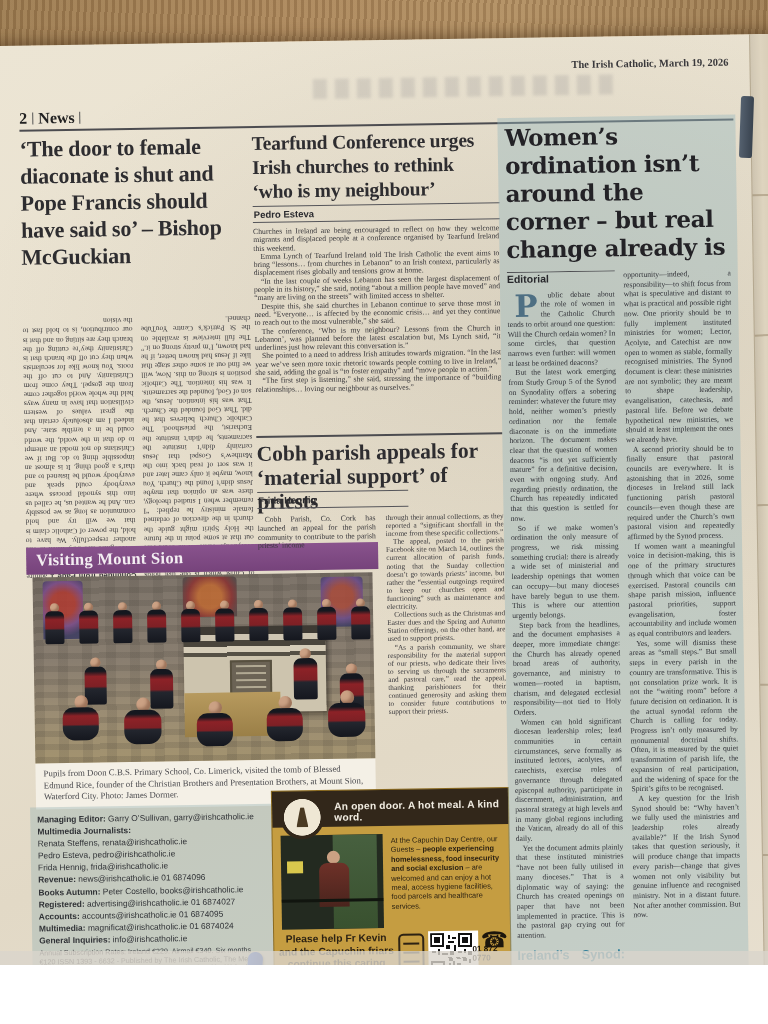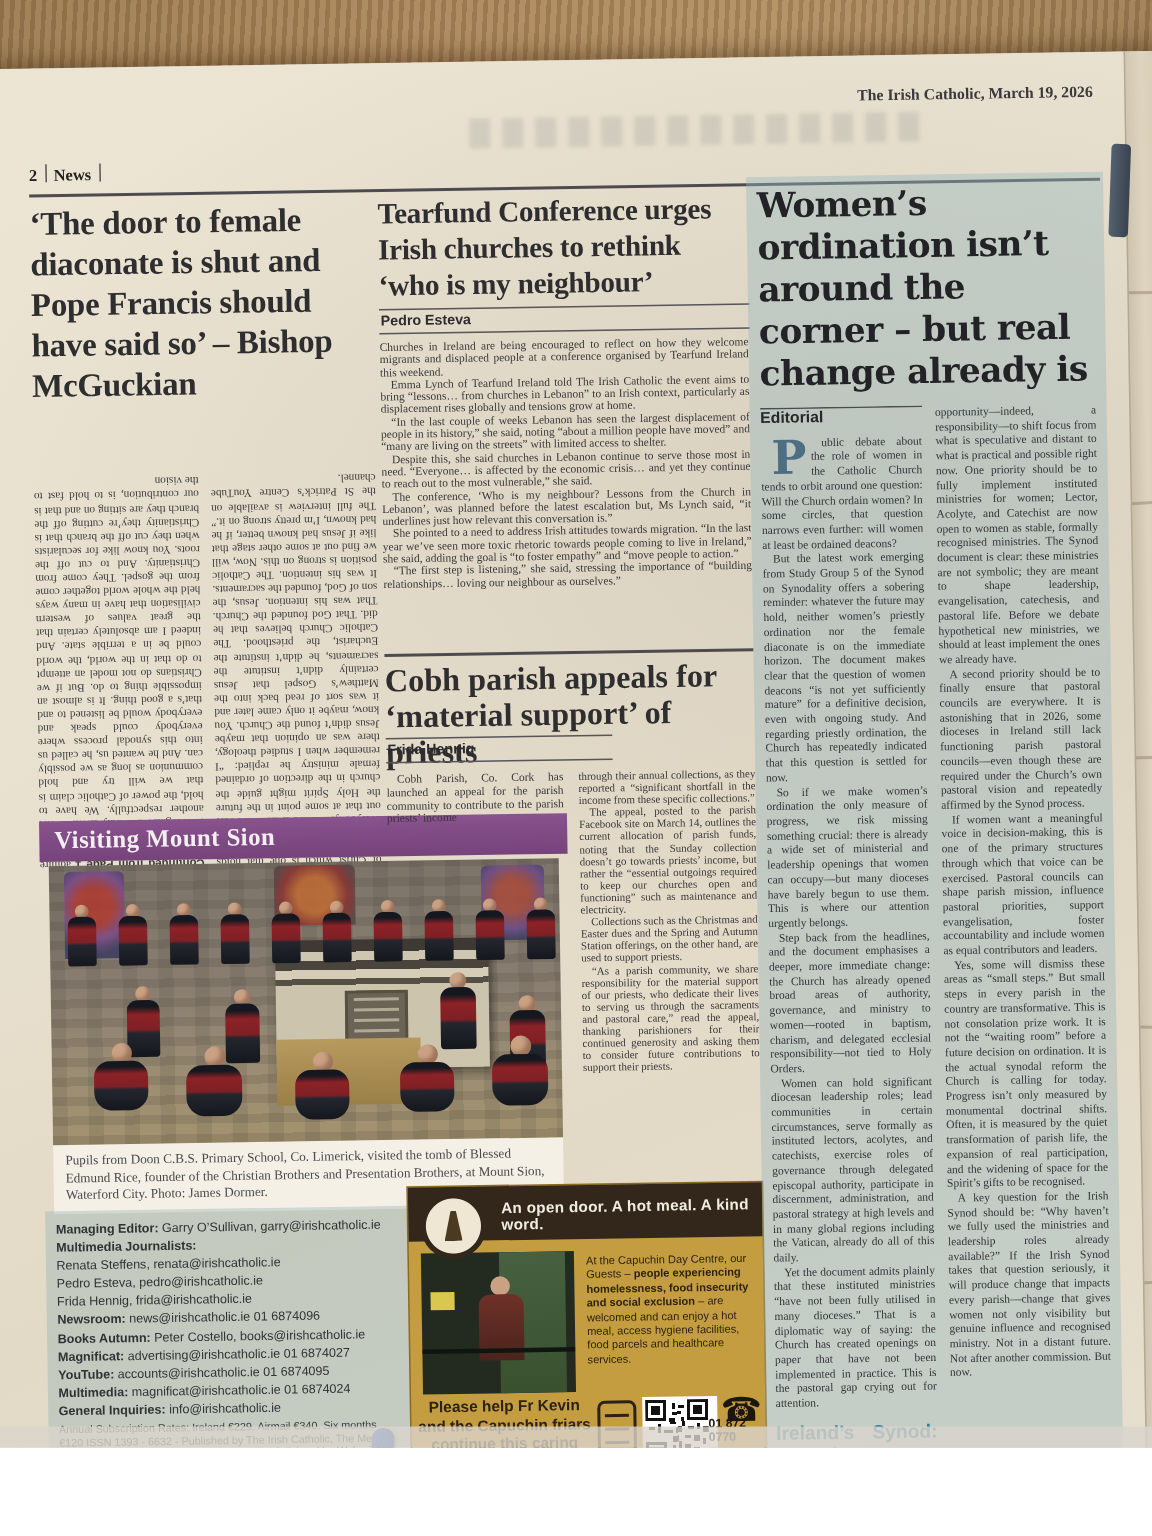--- a/index.html
+++ b/index.html
@@ -16,21 +16,21 @@
     box-shadow:0 -4px 14px rgba(60,40,20,.45)}
   #foldedge{position:absolute;right:0;top:0;bottom:0;width:26px;
     background:linear-gradient(90deg,rgba(140,125,100,.25),#ded4bf 40%,#d4c9b2);
     border-left:1px solid rgba(120,105,80,.35)}
   #foldedge i{position:absolute;left:0;width:100%;height:2px;background:rgba(120,100,70,.35);display:block}
   #content{position:absolute;left:12px;top:10px;width:768px;height:1000px}
   .ni{font-family:"Liberation Sans",sans-serif}
   .abs{position:absolute}
   
   #dateline{left:420px;top:12px;width:316px;text-align:right;font-size:10.5px;color:#3a393c;font-weight:bold}
-  #newshead{left:26px;top:54px;font-size:11px;font-weight:bold;color:#222}
+  #newshead{left:26px;top:54px;font-size:16px;font-weight:bold;color:#222}
   #newshead .bar{display:inline-block;width:1px;height:12px;background:#555;margin:0 5px;vertical-align:-1px}
   #toprule{left:26px;top:74px;width:714px;height:2px;background:#4c4c50}
   
   #h1a{left:26px;top:80px;width:230px;font-size:22px;line-height:27px;font-weight:bold;letter-spacing:-.2px}
   #flip{left:26px;top:196px;width:228px;height:330px;transform:rotate(180deg);overflow:hidden;
     display:flex;gap:8px;color:#3b3a3e}
   #flip .fc{width:110px;font-size:7.5px;line-height:9.1px;text-align:justify}
   #flip .cont{font-weight:bold;font-family:"Liberation Sans",sans-serif;font-size:7.6px}
   
   #photobox{left:26px;top:492px;width:352px}
@@ -252,24 +252,24 @@
         <div id="pb-cap">Pupils from Doon C.B.S. Primary School, Co. Limerick, visited the tomb of Blessed Edmund Rice, founder of the Christian Brothers and Presentation Brothers, at Mount Sion, Waterford City. Photo: James Dormer.</div>
       </div>
 
       <div class="abs ni" id="staffbox">
         <div id="staff-lines">
             <div><b>Managing Editor:</b> Garry O’Sullivan, garry@irishcatholic.ie</div>
             <div><b>Multimedia Journalists:</b></div>
             <div>Renata Steffens, renata@irishcatholic.ie</div>
             <div>Pedro Esteva, pedro@irishcatholic.ie</div>
             <div>Frida Hennig, frida@irishcatholic.ie</div>
-            <div><b>Newsroom:</b> news@irishcatholic.ie 01 6874096</div>
+            <div><b>Revenue:</b> news@irishcatholic.ie 01 6874096</div>
             <div><b>Books Autumn:</b> Peter Costello, books@irishcatholic.ie</div>
-            <div><b>Magnificat:</b> advertising@irishcatholic.ie 01 6874027</div>
-            <div><b>YouTube:</b> accounts@irishcatholic.ie 01 6874095</div>
+            <div><b>Registered:</b> advertising@irishcatholic.ie 01 6874027</div>
+            <div><b>Accounts:</b> accounts@irishcatholic.ie 01 6874095</div>
             <div><b>Multimedia:</b> magnificat@irishcatholic.ie 01 6874024</div>
             <div><b>General Inquiries:</b> info@irishcatholic.ie</div>
           </div>
         <div id="staff-fine">Annual Subscription Rates: Ireland €229. Airmail €340. Six months €120 ISSN 1393 - 6632 - Published by The Irish Catholic, The Mews, 37 Leeson Place, Dublin 2, D02 E5V0, Ireland. Printed by Webprint, Dublin.</div>
       </div>
 
       <div class="abs" id="advertbar">
         <div class="t">Place an Advert</div>
         <div class="s ni">Phone 01 687 4027 or advertising@irishcatholic.ie</div>
       </div>

